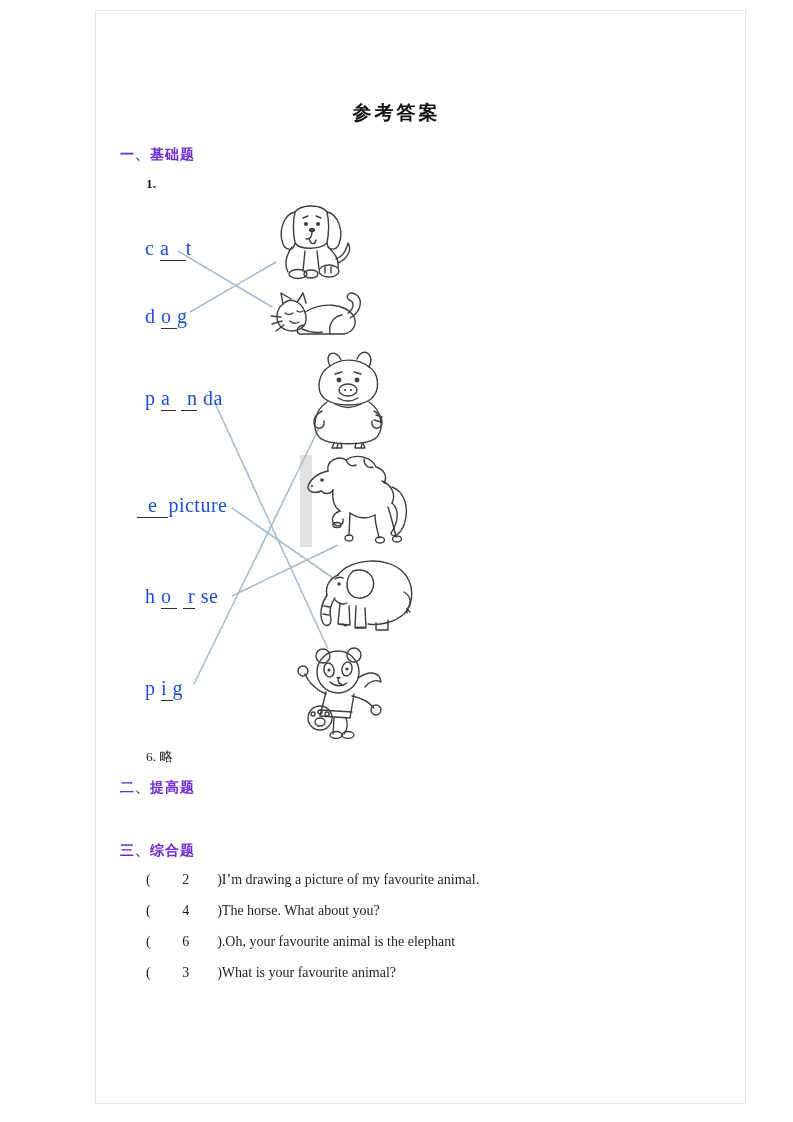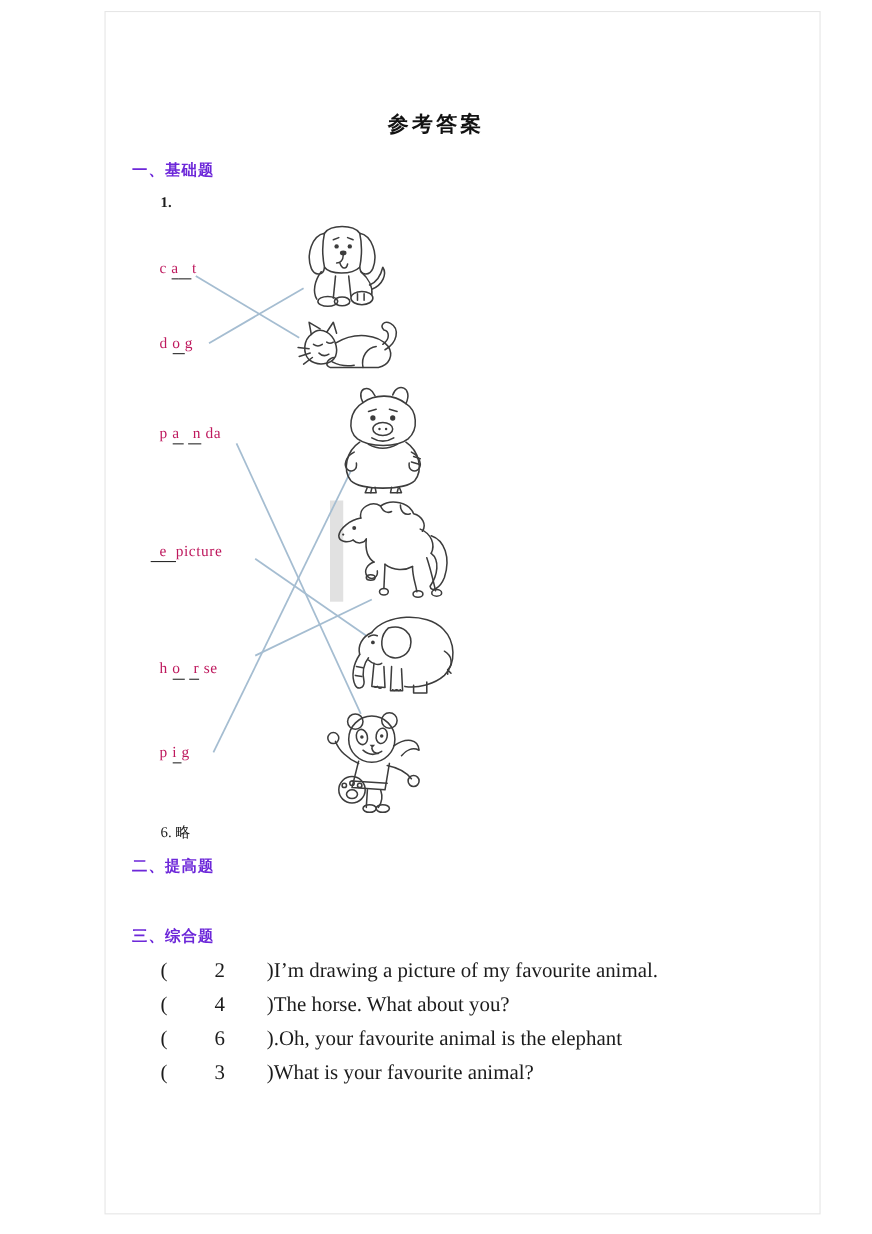--- a/index.html
+++ b/index.html
@@ -30,31 +30,31 @@
   .sec1{left:120px;top:146px}
   .sec2{left:120px;top:779px}
   .sec3{left:120px;top:842px}
   .plain{
     position:absolute;font-size:13.5px;white-space:pre;color:#1c1c1c;
   }
   .item1{left:146px;top:176px;font-weight:bold;}
   .item2{left:146px;top:748px}
   .answers{left:146px;top:810px}
   .comp{position:absolute;left:146px;top:872px;}
-  .comp-row{height:31px;font-size:19px;white-space:pre;color:#1c1c1c;}
+  .comp-row{height:31px;font-size:14px;white-space:pre;color:#1c1c1c;}
   .word{
-    position:absolute;font-size:14px;letter-spacing:0.5px;
-    white-space:pre;color:#be185d;
+    position:absolute;font-size:20px;letter-spacing:0.5px;
+    white-space:pre;color:#1d4ed8;
   }
   .word .ul{border-bottom:1.3px solid #2a2a2a;padding-bottom:1px;}
   .word-cat{left:145px;top:237px}
   .word-dog{left:145px;top:305px}
   .word-panda{left:145px;top:387px}
   .word-elephant{left:137px;top:494px}
-  .word-horse{left:145px;top:601px}
+  .word-horse{left:145px;top:585px}
   .word-pig{left:145px;top:677px}
   #match-lines{
     position:absolute;left:0;top:0;width:793px;height:1122px;
     pointer-events:none;z-index:2;
   }
   .animal{position:absolute;z-index:3;}
   .img-dog{left:262px;top:199px}
   .img-cat{left:268px;top:284px}
   .img-pig{left:300px;top:347px}
   .img-horse{left:298px;top:451px}

